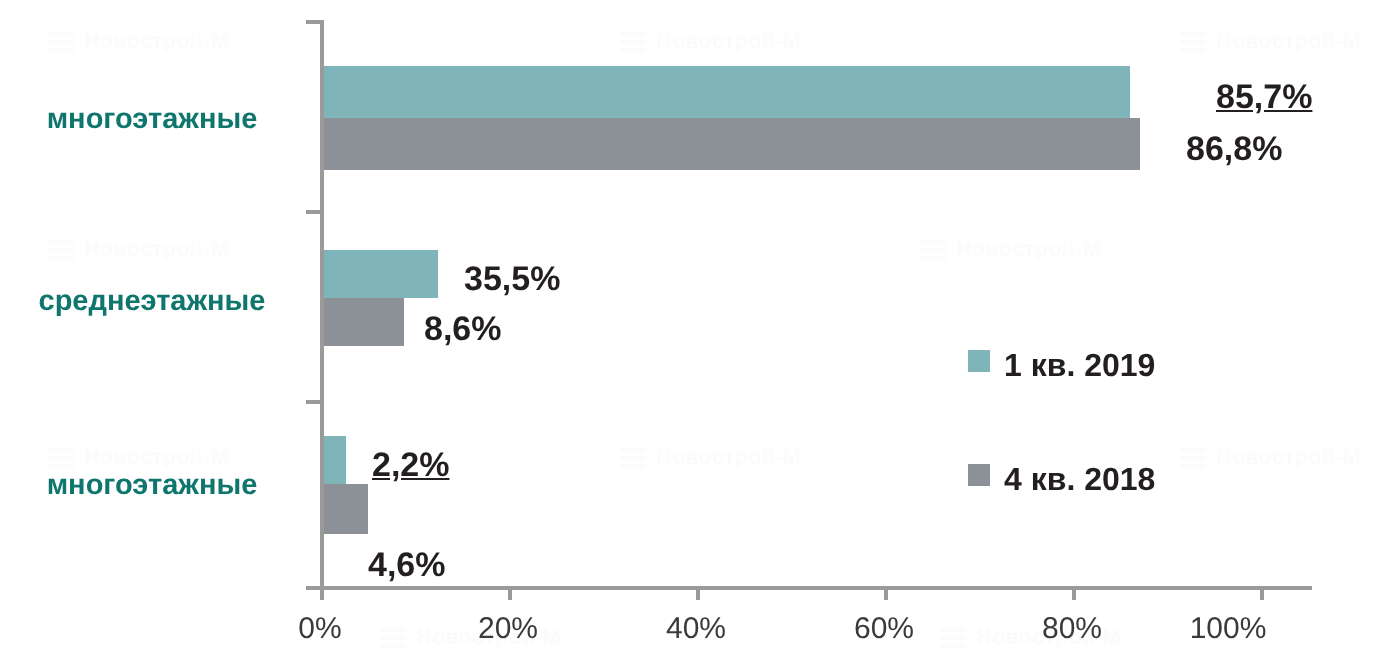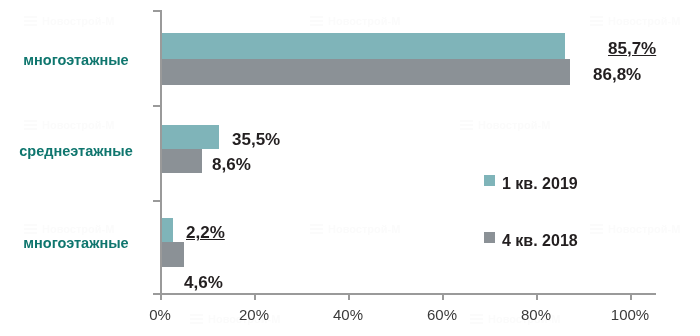--- a/index.html
+++ b/index.html
@@ -188,21 +188,21 @@
     <div class="tick-x" style="left:188px;"></div>
     <div class="tick-x" style="left:282px;"></div>
     <div class="tick-x" style="left:376px;"></div>
     <div class="tick-x" style="left:470px;"></div>
 
     <div class="xlabel" style="left:0px;">0%</div>
     <div class="xlabel" style="left:94px;">20%</div>
     <div class="xlabel" style="left:188px;">40%</div>
     <div class="xlabel" style="left:282px;">60%</div>
     <div class="xlabel" style="left:376px;">80%</div>
-    <div class="xlabel" style="left:470px;">100%</div>
+    <div class="xlabel" style="left:454px;">100%</div>
 
     <div class="bar teal" style="top:23px; height:26px; width:403px;"></div>
     <div class="vlabel" style="left:448px; top:29px;text-decoration:underline;">85,7%</div>
 
     <div class="bar gray" style="top:49px; height:26px; width:408px;"></div>
     <div class="vlabel" style="left:433px; top:55px;">86,8%</div>
 
     <div class="bar teal" style="top:115px; height:24px; width:57px;"></div>
     <div class="vlabel" style="left:72px; top:120px;">35,5%</div>
 

